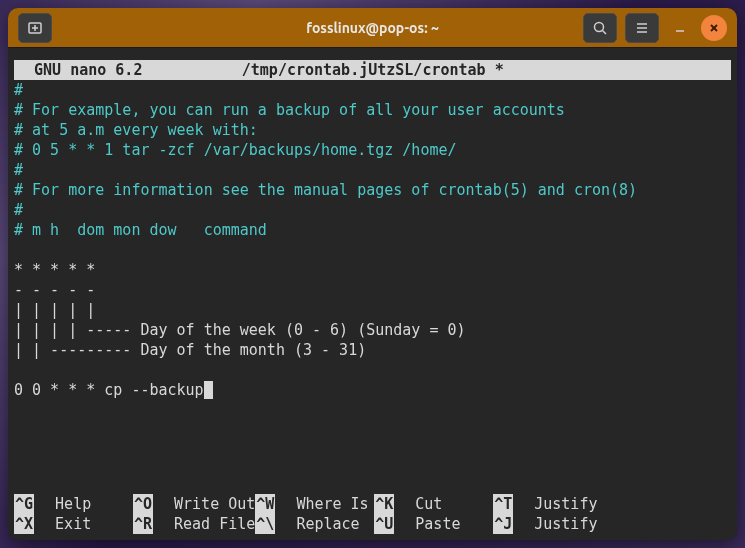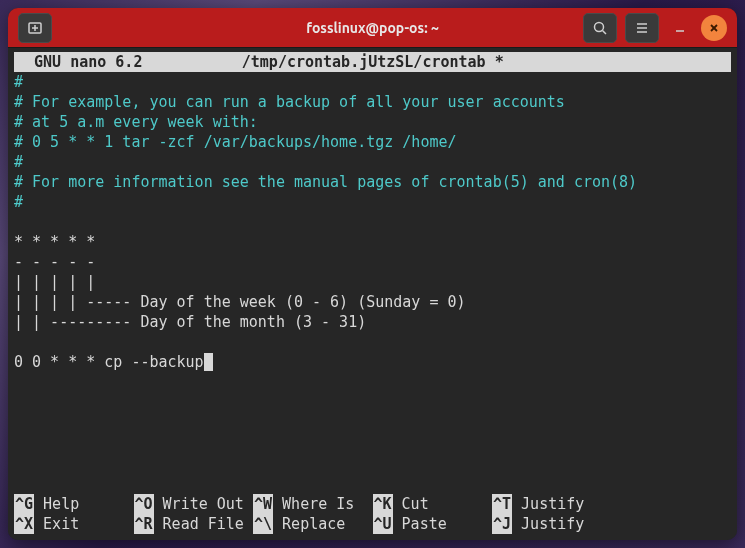--- a/index.html
+++ b/index.html
@@ -17,21 +17,21 @@
     left: 8px;
     right: 8px;
     bottom: 8px;
     background: #262626;
     border-radius: 10px;
     overflow: hidden;
     box-shadow: 0 4px 20px rgba(0,0,0,0.5);
   }
   .titlebar {
     height: 40px;
-    background: #b91c1c;
+    background: #a16207;
     display: flex;
     align-items: center;
     justify-content: space-between;
     padding: 0 10px;
     border-bottom: 1px solid #1a1a1a;
   }
   .tb-left, .tb-right { display: flex; align-items: center; gap: 8px; }
   .tb-center {
     position: absolute;
     left: 0; right: 0;
@@ -75,20 +75,21 @@
     color: #d8d8d8;
     height: calc(100% - 40px);
     position: relative;
   }
   .header-line {
     background: #d8d8d8;
     color: #262626;
     padding: 0 2px;
     white-space: pre;
     font-weight: bold;
+    margin-top: 8px;
   }
   .comment { color: #4ec9c9; white-space: pre; }
   .plain { color: #d8d8d8; white-space: pre; }
   .cursor {
     display: inline-block;
     width: 9px;
     height: 18px;
     background: #d8d8d8;
     vertical-align: text-bottom;
   }
@@ -104,21 +105,21 @@
     font-size: 15px;
     line-height: 20px;
   }
   .sc { display: flex; white-space: pre; }
   .sc-key {
     background: #d8d8d8;
     color: #262626;
     font-weight: bold;
     padding: 0 1px;
   }
-  .sc-lbl { color: #d8d8d8; }
+  .sc-lbl { color: #d8d8d8; padding-left: 12px; }
 </style>
 </head>
 <body>
 
 <div class="window">
   <div class="titlebar">
     <div class="tb-left">
       <div class="tb-btn">
         <svg viewBox="0 0 16 16">
             <rect x="2" y="3" width="12" height="10" rx="1" fill="none" stroke="currentColor" stroke-width="1.5"></rect>
@@ -158,20 +159,21 @@
 
   <div class="terminal">
     <div class="header-line">  GNU nano 6.2           /tmp/crontab.jUtzSL/crontab *                  </div>
     <div class="comment">#</div>
     <div class="comment"># For example, you can run a backup of all your user accounts</div>
     <div class="comment"># at 5 a.m every week with:</div>
     <div class="comment"># 0 5 * * 1 tar -zcf /var/backups/home.tgz /home/</div>
     <div class="comment">#</div>
     <div class="comment"># For more information see the manual pages of crontab(5) and cron(8)</div>
     <div class="comment">#</div>
+    <div class="comment"># m h  dom mon dow   command</div>
     <div class="spacer"></div>
     <div class="plain">* * * * *</div>
     <div class="plain">- - - - -</div>
     <div class="plain">| | | | |</div>
     <div class="plain">| | | | ----- Day of the week (0 - 6) (Sunday = 0)</div>
     <div class="plain">| | --------- Day of the month (3 - 31)</div>
     <div class="spacer"></div>
     <div class="plain"><span>0 0 * * * cp --backup</span><span class="cursor"></span></div>
 
     <div class="shortcuts">

